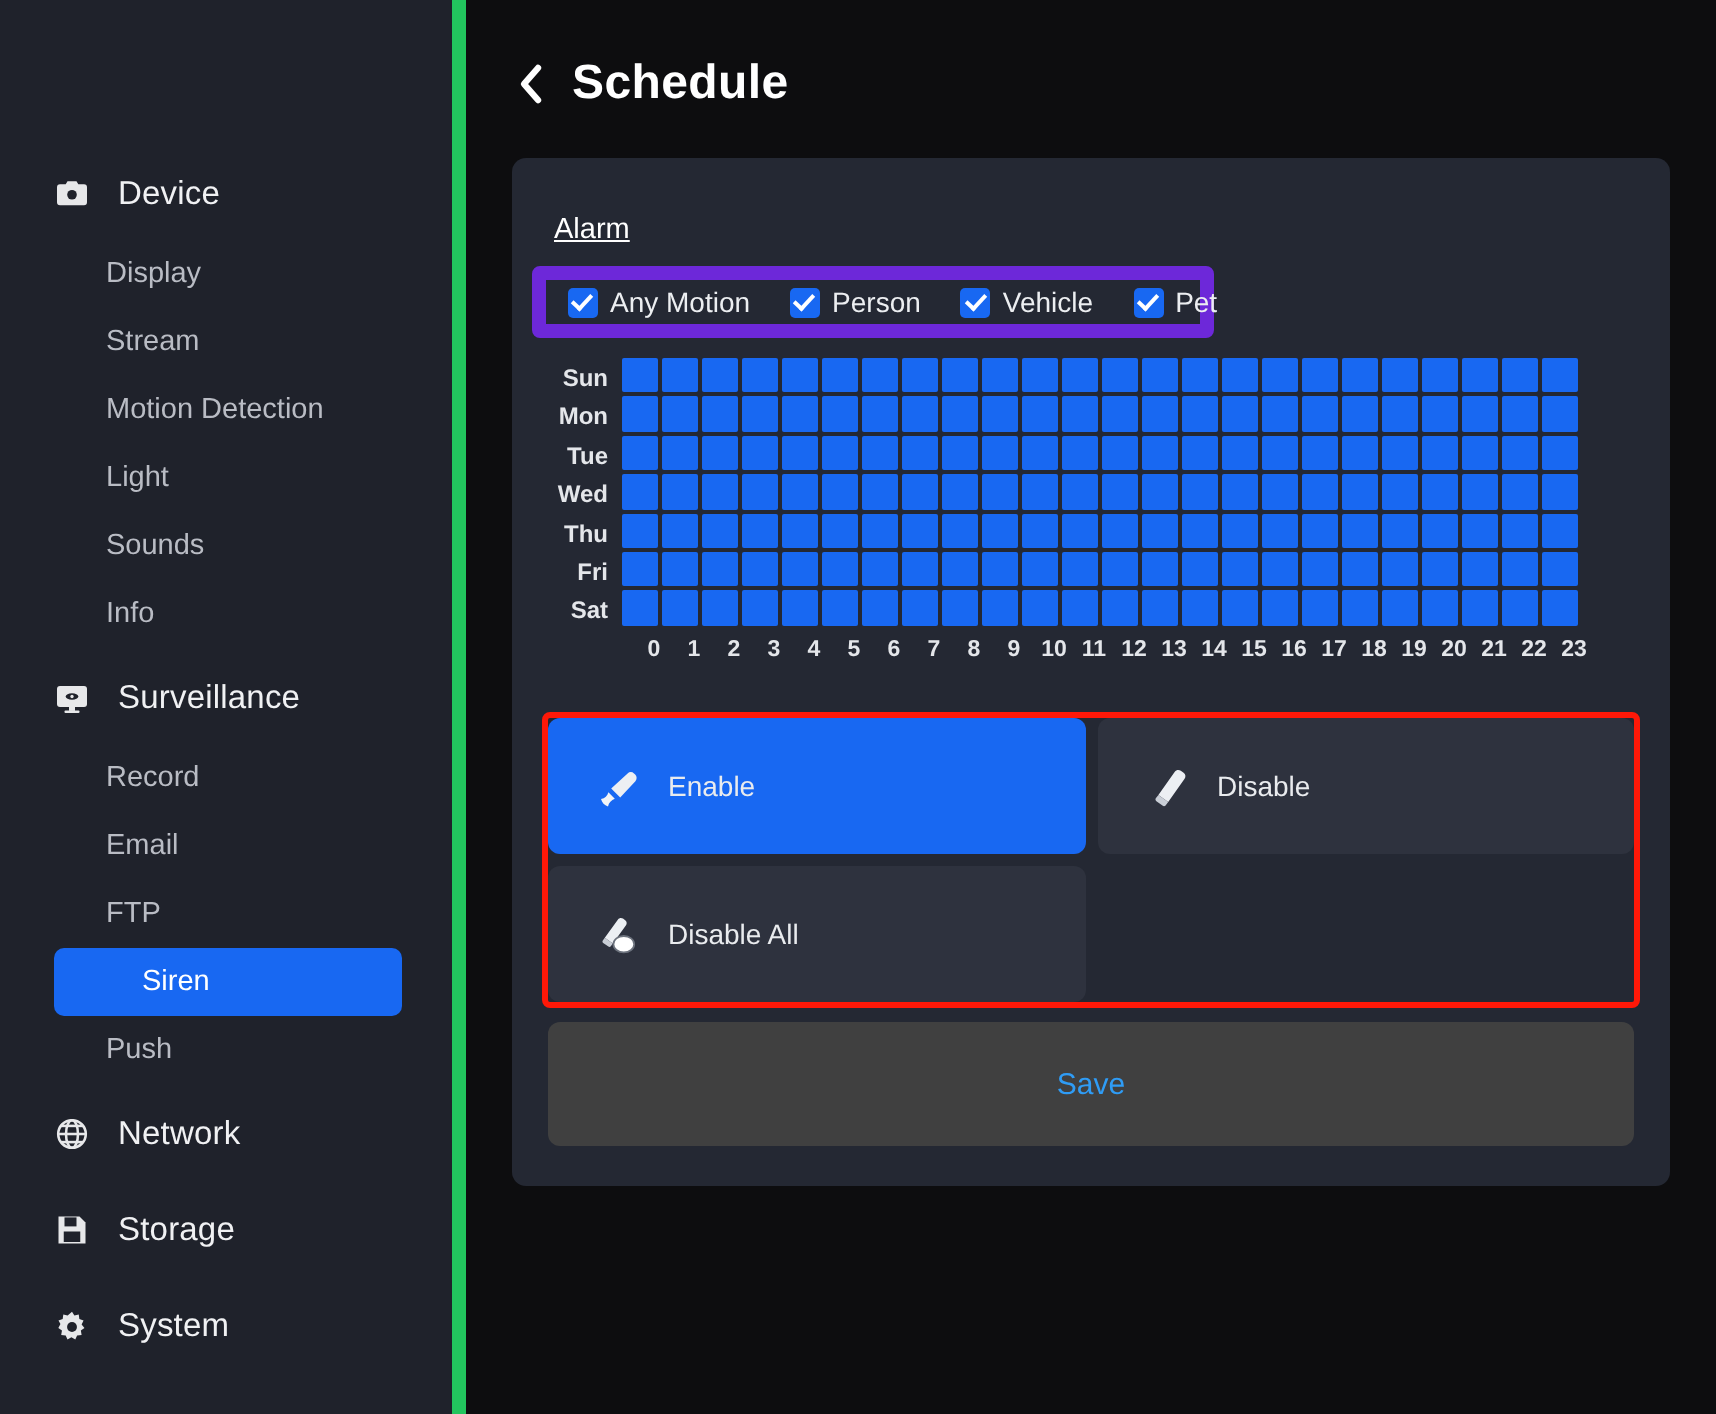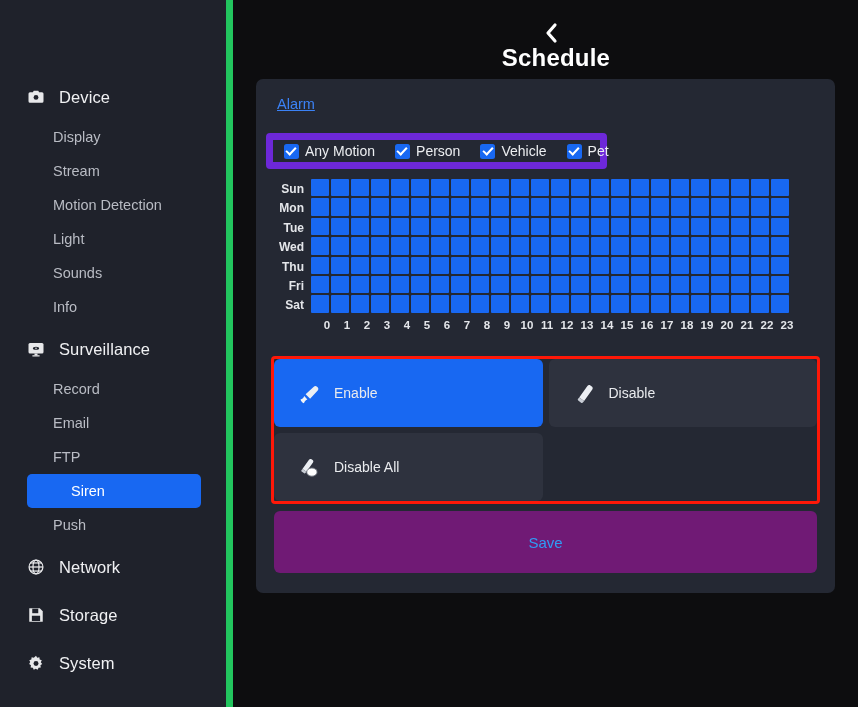--- a/index.html
+++ b/index.html
@@ -54,43 +54,42 @@
   .main {
     flex: 1 1 auto;
     position: relative;
     background: #0d0d0f;
     padding: 0;
   }
   .page-header {
     display: flex; align-items: center;
     padding: 22px 0 0 21px;
     height: 62px;
-    flex-direction: column;
   }
   .back-chevron {
     width: 22px; height: 26px;
     display: flex; align-items: center; justify-content: center;
     color: #ffffff;
     margin-right: 10px;
   }
   .page-title {
     font-size: 24px; font-weight: bold; color: #ffffff; letter-spacing: .2px;
   }
 
   .card {
     position: absolute;
     left: 23px; top: 79px;
     width: 579px; height: 514px;
     background: #242833;
     border-radius: 7px;
   }
   .card-section-title {
     position: absolute;
-    left: 21px; top: 17px;
-    font-size: 14.5px; color: #3b82f6; text-decoration: underline;
+    left: 21px; top: 28px;
+    font-size: 14.5px; color: #ffffff; text-decoration: underline;
   }
 
   
   .filter-row {
     position: absolute;
     left: 10px; top: 54px;
     width: 341px; height: 36px;
     border: 7px solid #6d28d9;
     border-radius: 4px;
     display: flex; align-items: center;
@@ -196,21 +195,21 @@
   }
   .act-label {
     font-size: 14px; color: #e9ebee;
   }
 
   
   .save-btn {
     position: absolute;
     left: 18px; top: 432px;
     width: 543px; height: 62px;
-    background: #701a75;
+    background: #404040;
     border: none;
     border-radius: 6px;
     color: #2f9cf5;
     font-size: 15px;
     font-family: inherit;
     cursor: pointer;
   }
 </style>
 </head>
 <body>

